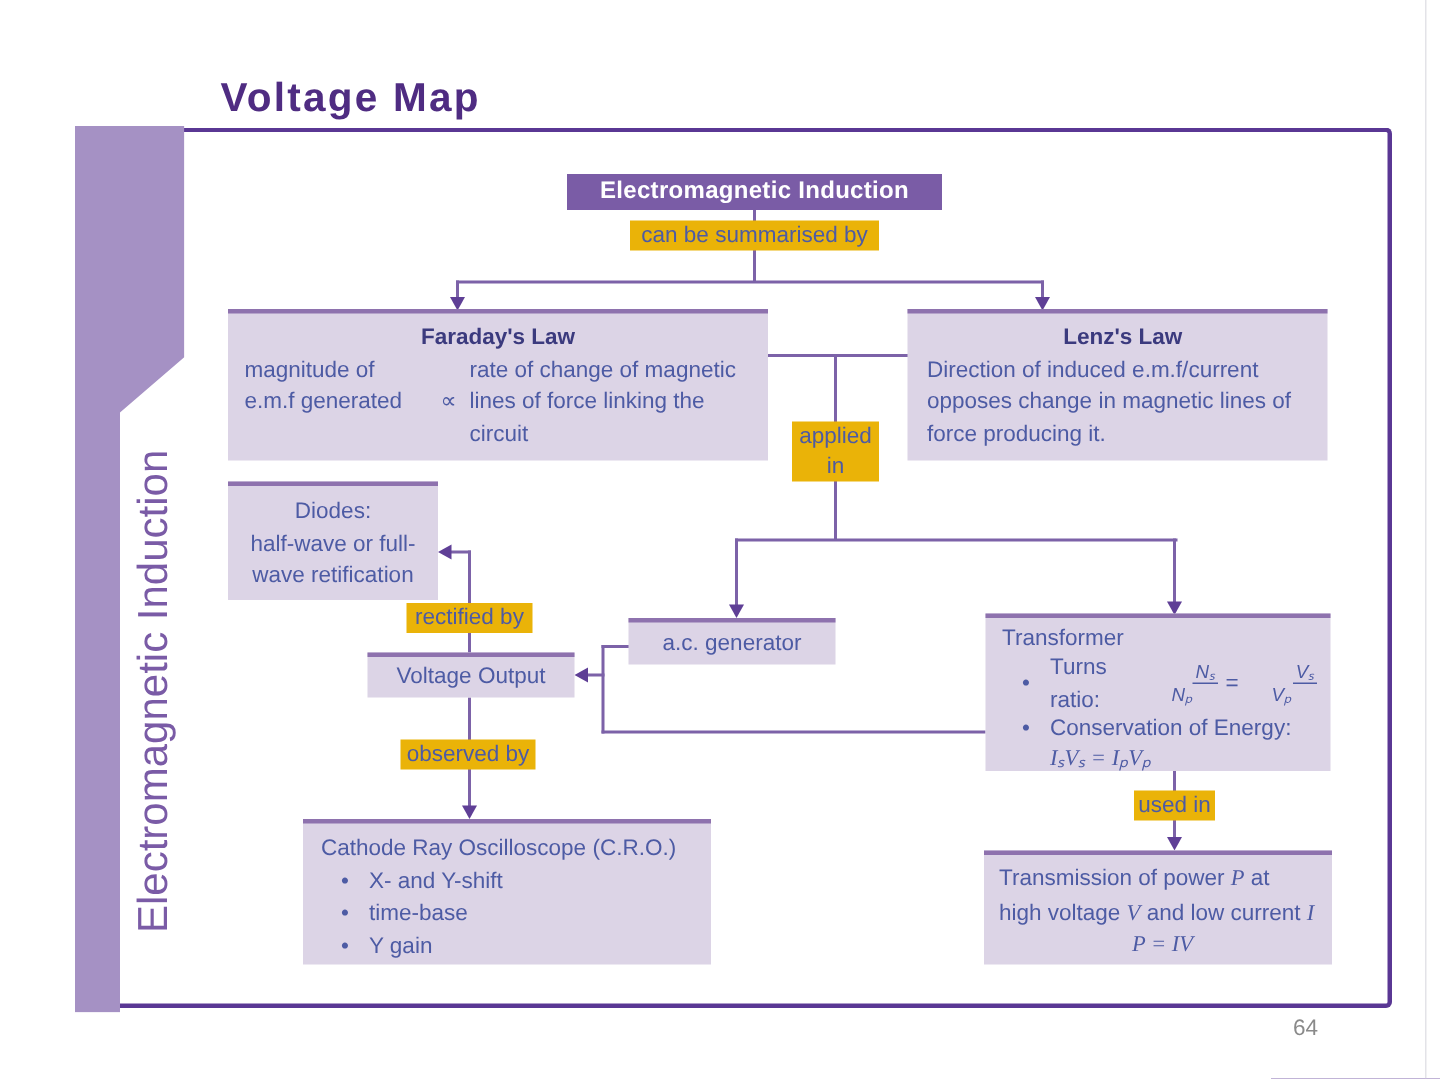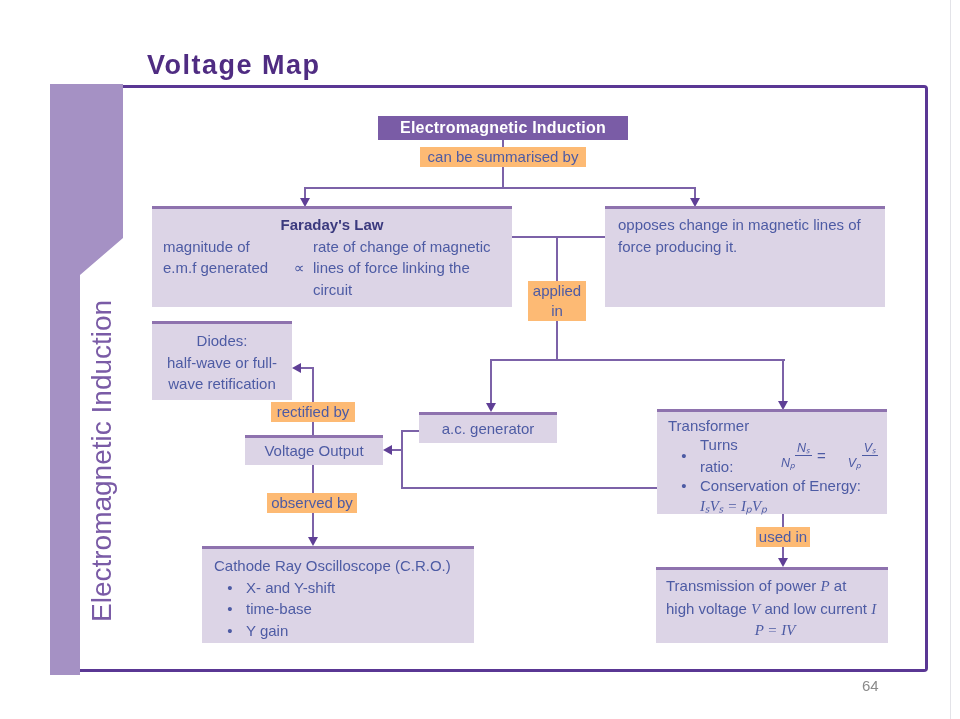--- a/index.html
+++ b/index.html
@@ -29,21 +29,21 @@
   .arr-l{position:absolute;width:0;height:0;border-top:5px solid transparent;
     border-bottom:5px solid transparent;border-right:9px solid var(--arrow);z-index:1;}
 
   
   .node{position:absolute;background:var(--nodefill);border-top:3px solid var(--nodeborder);
     color:var(--text);font-size:15px;line-height:21.5px;z-index:2;}
   .node .ttl{font-weight:bold;color:var(--boldtext);text-align:center;}
   .rootbox{position:absolute;left:378px;top:116px;width:250px;height:24px;background:var(--headerbox);
     color:#fff;font-weight:bold;font-size:16px;line-height:24px;text-align:center;
     letter-spacing:.2px;z-index:2;}
-  .elabel{position:absolute;background:#fdba74;color:var(--text);font-size:15px;line-height:20px;
+  .elabel{position:absolute;background:#eab308;color:var(--text);font-size:15px;line-height:20px;
     text-align:center;z-index:2;}
   .it{font-style:italic;font-family:Liberation Serif, serif;}
   .bullrow{display:flex;}
   .bull{width:32px;text-align:center;flex:0 0 32px;}
   .frac{display:inline-block;text-align:center;font-size:12.5px;line-height:14px;
     font-style:italic;vertical-align:middle;margin:0 5px;}
   .frac .fnum{border-bottom:1.5px solid var(--text);padding:0 2px;margin-left:31px;}
 </style>
 </head>
 <body>
@@ -111,20 +111,22 @@
       <div style="width:28px;text-align:center;padding-top:21px;">∝</div>
       <div style="flex:1;">
         <div>rate of change of magnetic</div>
         <div>lines of force linking the</div>
         <div>circuit</div>
       </div>
     </div>
   </div>
 
   <div class="node" style="left:605px;top:206px;width:280px;height:101px;padding:5px 6px 0 13px;">
+    <div class="ttl">Lenz's Law</div>
+    <div>Direction of induced e.m.f/current</div>
     <div>opposes change in magnetic lines of</div>
     <div>force producing it.</div>
   </div>
 
   <div class="node" style="left:152px;top:321px;width:140px;height:79px;padding-top:6px;text-align:center;">
     <div>Diodes:</div>
     <div>half-wave or full-</div>
     <div>wave retification</div>
   </div>
 

